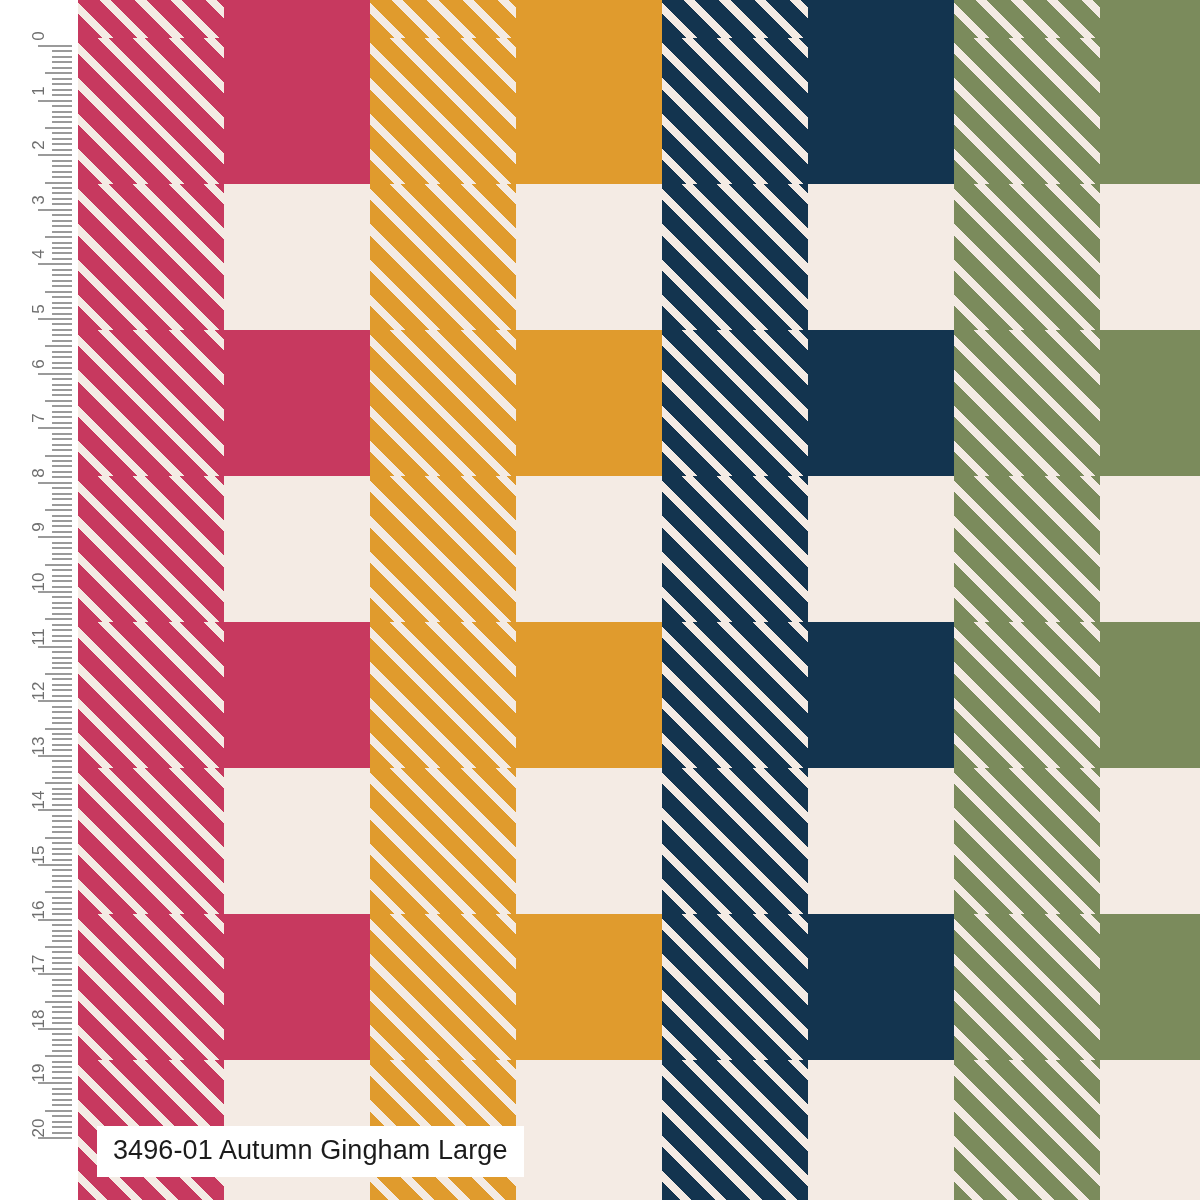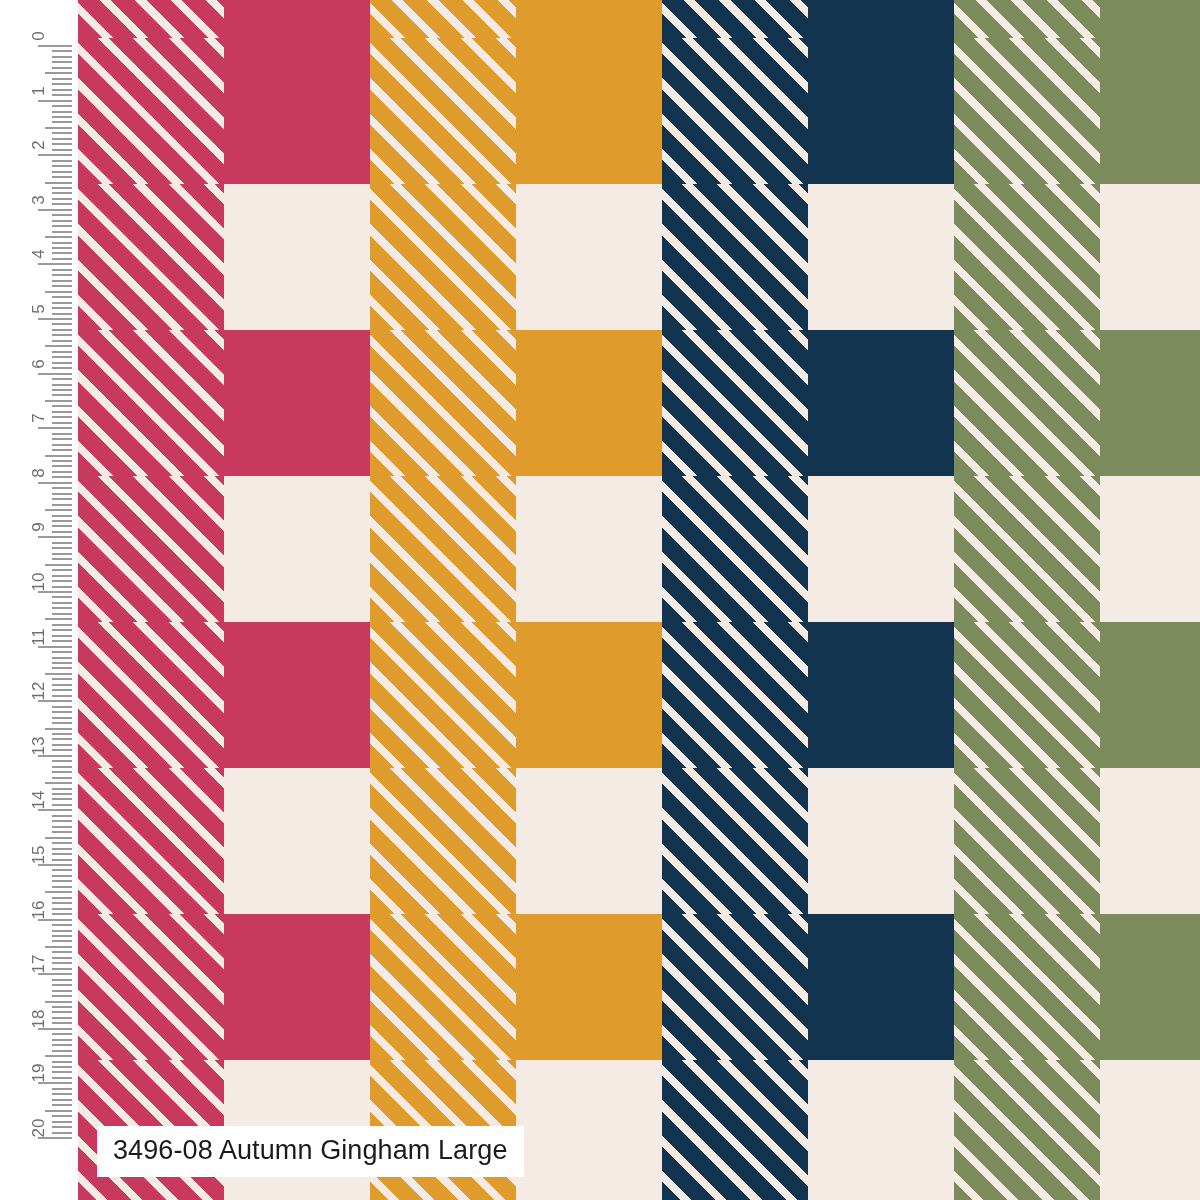--- a/index.html
+++ b/index.html
@@ -334,13 +334,13 @@
     <div class="tick" style="background: rgb(154, 154, 154); width: 27px; left: 45px; top: 1110px;"></div>
     <div class="tick" style="background: rgb(154, 154, 154); width: 20px; left: 52px; top: 1115px;"></div>
     <div class="tick" style="background: rgb(154, 154, 154); width: 20px; left: 52px; top: 1121px;"></div>
     <div class="tick" style="background: rgb(154, 154, 154); width: 20px; left: 52px; top: 1126px;"></div>
     <div class="tick" style="background: rgb(154, 154, 154); width: 20px; left: 52px; top: 1132px;"></div>
     <div class="rulenum" style="color: rgb(111, 111, 111); left: 30px; top: 1073.4px; transform: rotate(-90deg) translate(-50%, 0px); transform-origin: left top;">19</div>
     <div class="tick major" style="background: rgb(154, 154, 154); width: 34px; left: 38px; top: 1137px;"></div>
     <div class="rulenum" style="color: rgb(111, 111, 111); left: 30px; top: 1128px; transform: rotate(-90deg) translate(-50%, 0px); transform-origin: left top;">20</div>
   </div>
 
-<div id="caption">3496-08 Autumn Gingham Large</div>
+<div id="caption">3496-01 Autumn Gingham Large</div>
 
 </body></html>

